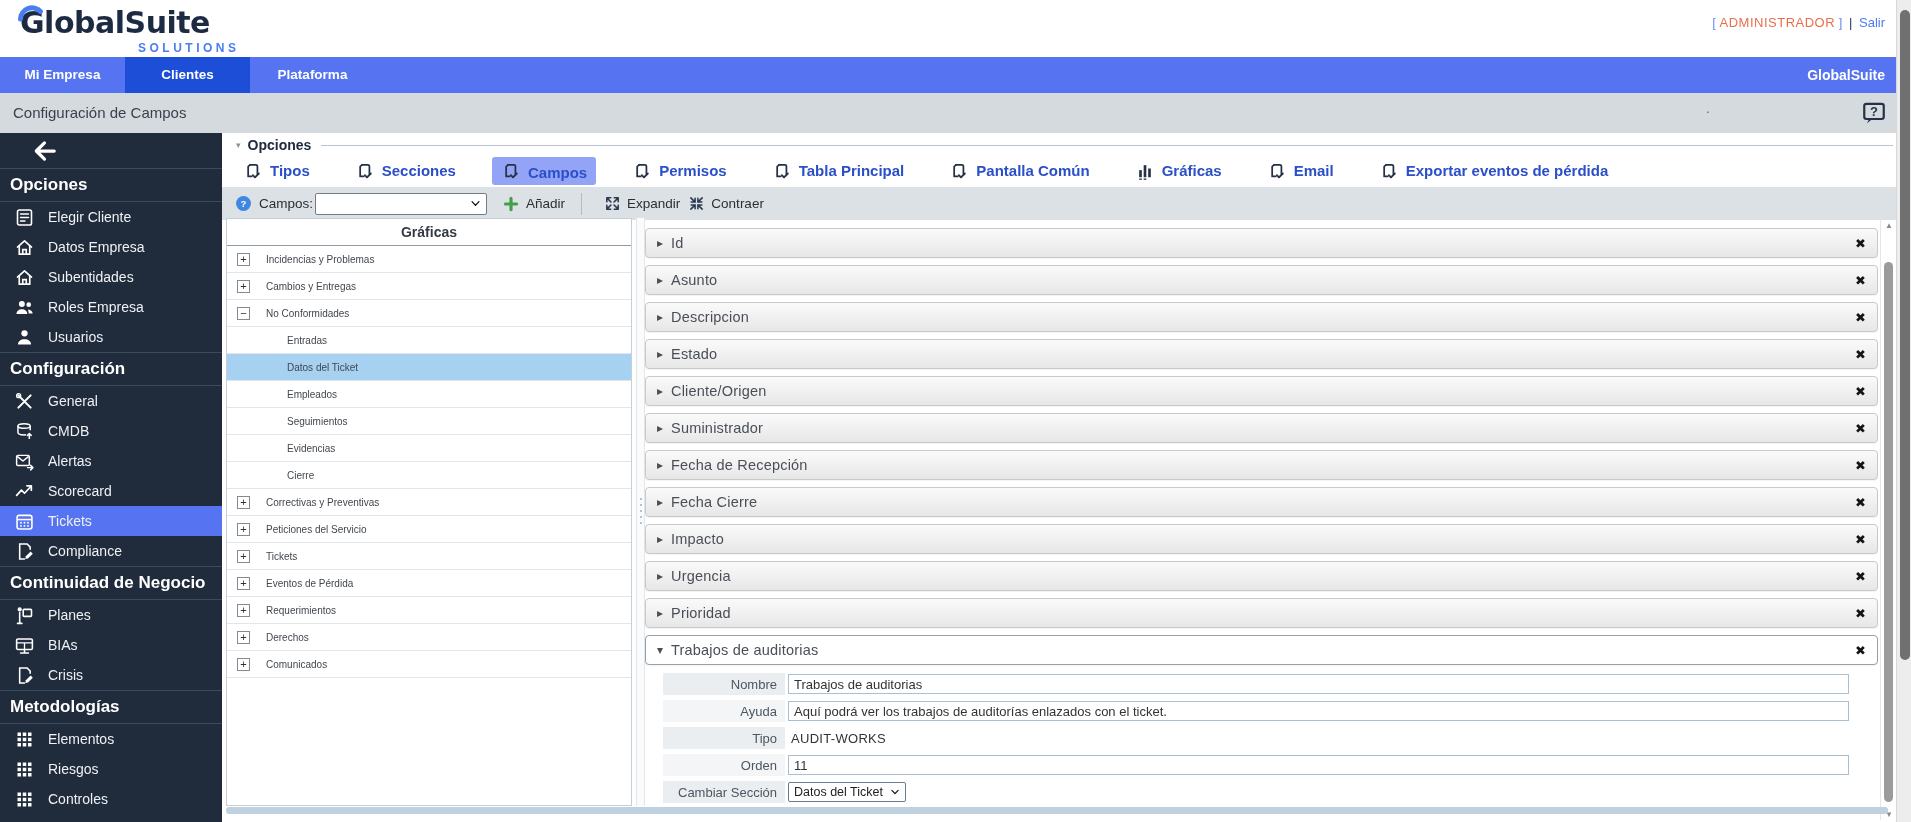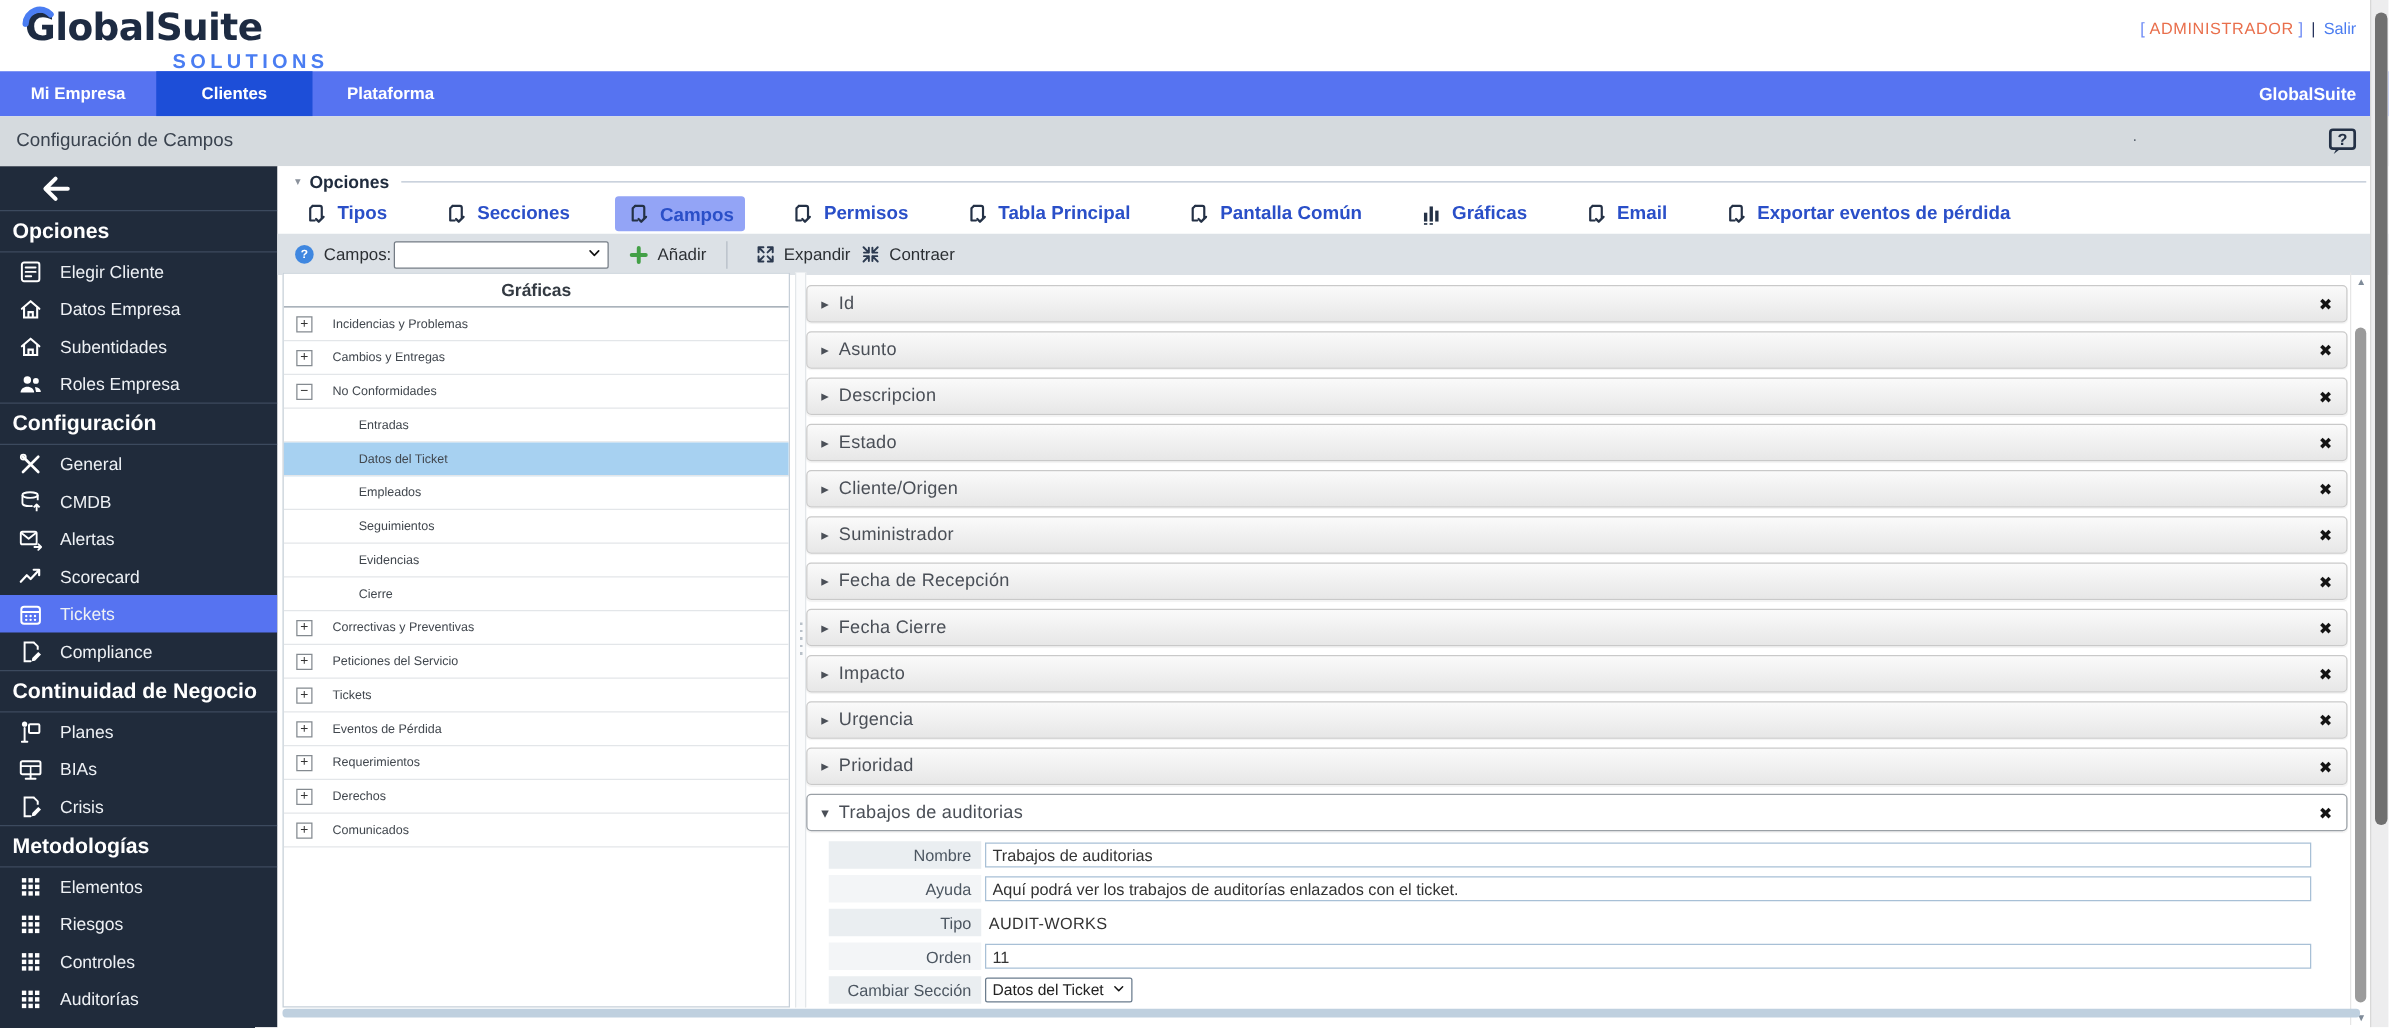--- a/index.html
+++ b/index.html
@@ -6,21 +6,21 @@
   html,body { width:1911px; height:822px; background:#fff; }
   body { font-family:"Liberation Sans", sans-serif; }
   .screen { position:relative; width:1911px; height:822px; overflow:hidden; background:#fff; }
 
   
   .topbar { position:absolute; top:0; left:0; right:0; height:57px; background:#fff; }
   .logo { position:absolute; left:20px; top:5px; }
   .logo-text { font-family:"DejaVu Sans", sans-serif; font-size:30px; font-weight:800; color:#1d2b42; letter-spacing:-0.5px; }
   .logo-arc { position:absolute; left:-3px; top:-1px; width:28px; height:28px; }
   .logo-arc svg { width:28px; height:28px; }
-  .logo-sub { position:absolute; left:118px; top:36px; font-size:16px; font-weight:700; letter-spacing:3.5px; color:#4a7df2; }
+  .logo-sub { position:absolute; left:118px; top:36px; font-size:12px; font-weight:700; letter-spacing:3.5px; color:#4a7df2; }
   .user-area { position:absolute; right:26px; top:15px; font-size:13px; }
   .user-area .br { color:#6f8cf5; }
   .user-area .role { color:#e96f4c; letter-spacing:.5px; }
   .user-area .pipe { color:#27335c; margin:0 3px; }
   .user-area .salir { color:#4a7cf0; cursor:pointer; text-decoration:none; }
 
   
   .navbar { position:absolute; top:57px; left:0; right:0; height:36px; background:#5673f1; display:flex; align-items:stretch; }
   .nav-tabs { display:flex; }
   .nav-tab { width:125px; text-align:center; line-height:36px; color:#fff; font-size:13.5px; font-weight:600; cursor:pointer; }
@@ -199,20 +199,27 @@
           <span class="side-label">Subentidades</span>
         </div>
         <div class="side-item">
           <span class="side-icon"><svg viewBox="0 0 24 24" aria-hidden="true">
               <circle cx="9" cy="8" r="3.4" fill="#fff"></circle>
               <path d="M2.8 19.5c0-3.4 2.8-5.4 6.2-5.4s6.2 2 6.2 5.4z" fill="#fff"></path>
               <circle cx="16.8" cy="8.8" r="2.7" fill="#fff"></circle>
               <path d="M16 14.3c3 .2 5.3 2 5.3 4.6h-4.4z" fill="#fff"></path>
             </svg></span>
           <span class="side-label">Roles Empresa</span>
+        </div>
+        <div class="side-item">
+          <span class="side-icon"><svg viewBox="0 0 24 24" aria-hidden="true">
+              <circle cx="12" cy="7.2" r="3.6" fill="#fff"></circle>
+              <path d="M4.5 20c0-3.8 3.2-6.1 7.5-6.1s7.5 2.3 7.5 6.1z" fill="#fff"></path>
+            </svg></span>
+          <span class="side-label">Usuarios</span>
         </div>
         <div class="side-heading">Configuración</div>
         <div class="side-item">
           <span class="side-icon"><svg viewBox="0 0 24 24" aria-hidden="true">
               <path d="M5 19 19 5M5 5l14 14" stroke="#fff" stroke-width="2.4" stroke-linecap="round"></path>
               <circle cx="5.3" cy="5.3" r="2.3" fill="none" stroke="#fff" stroke-width="1.6"></circle>
             </svg></span>
           <span class="side-label">General</span>
         </div>
         <div class="side-item">

